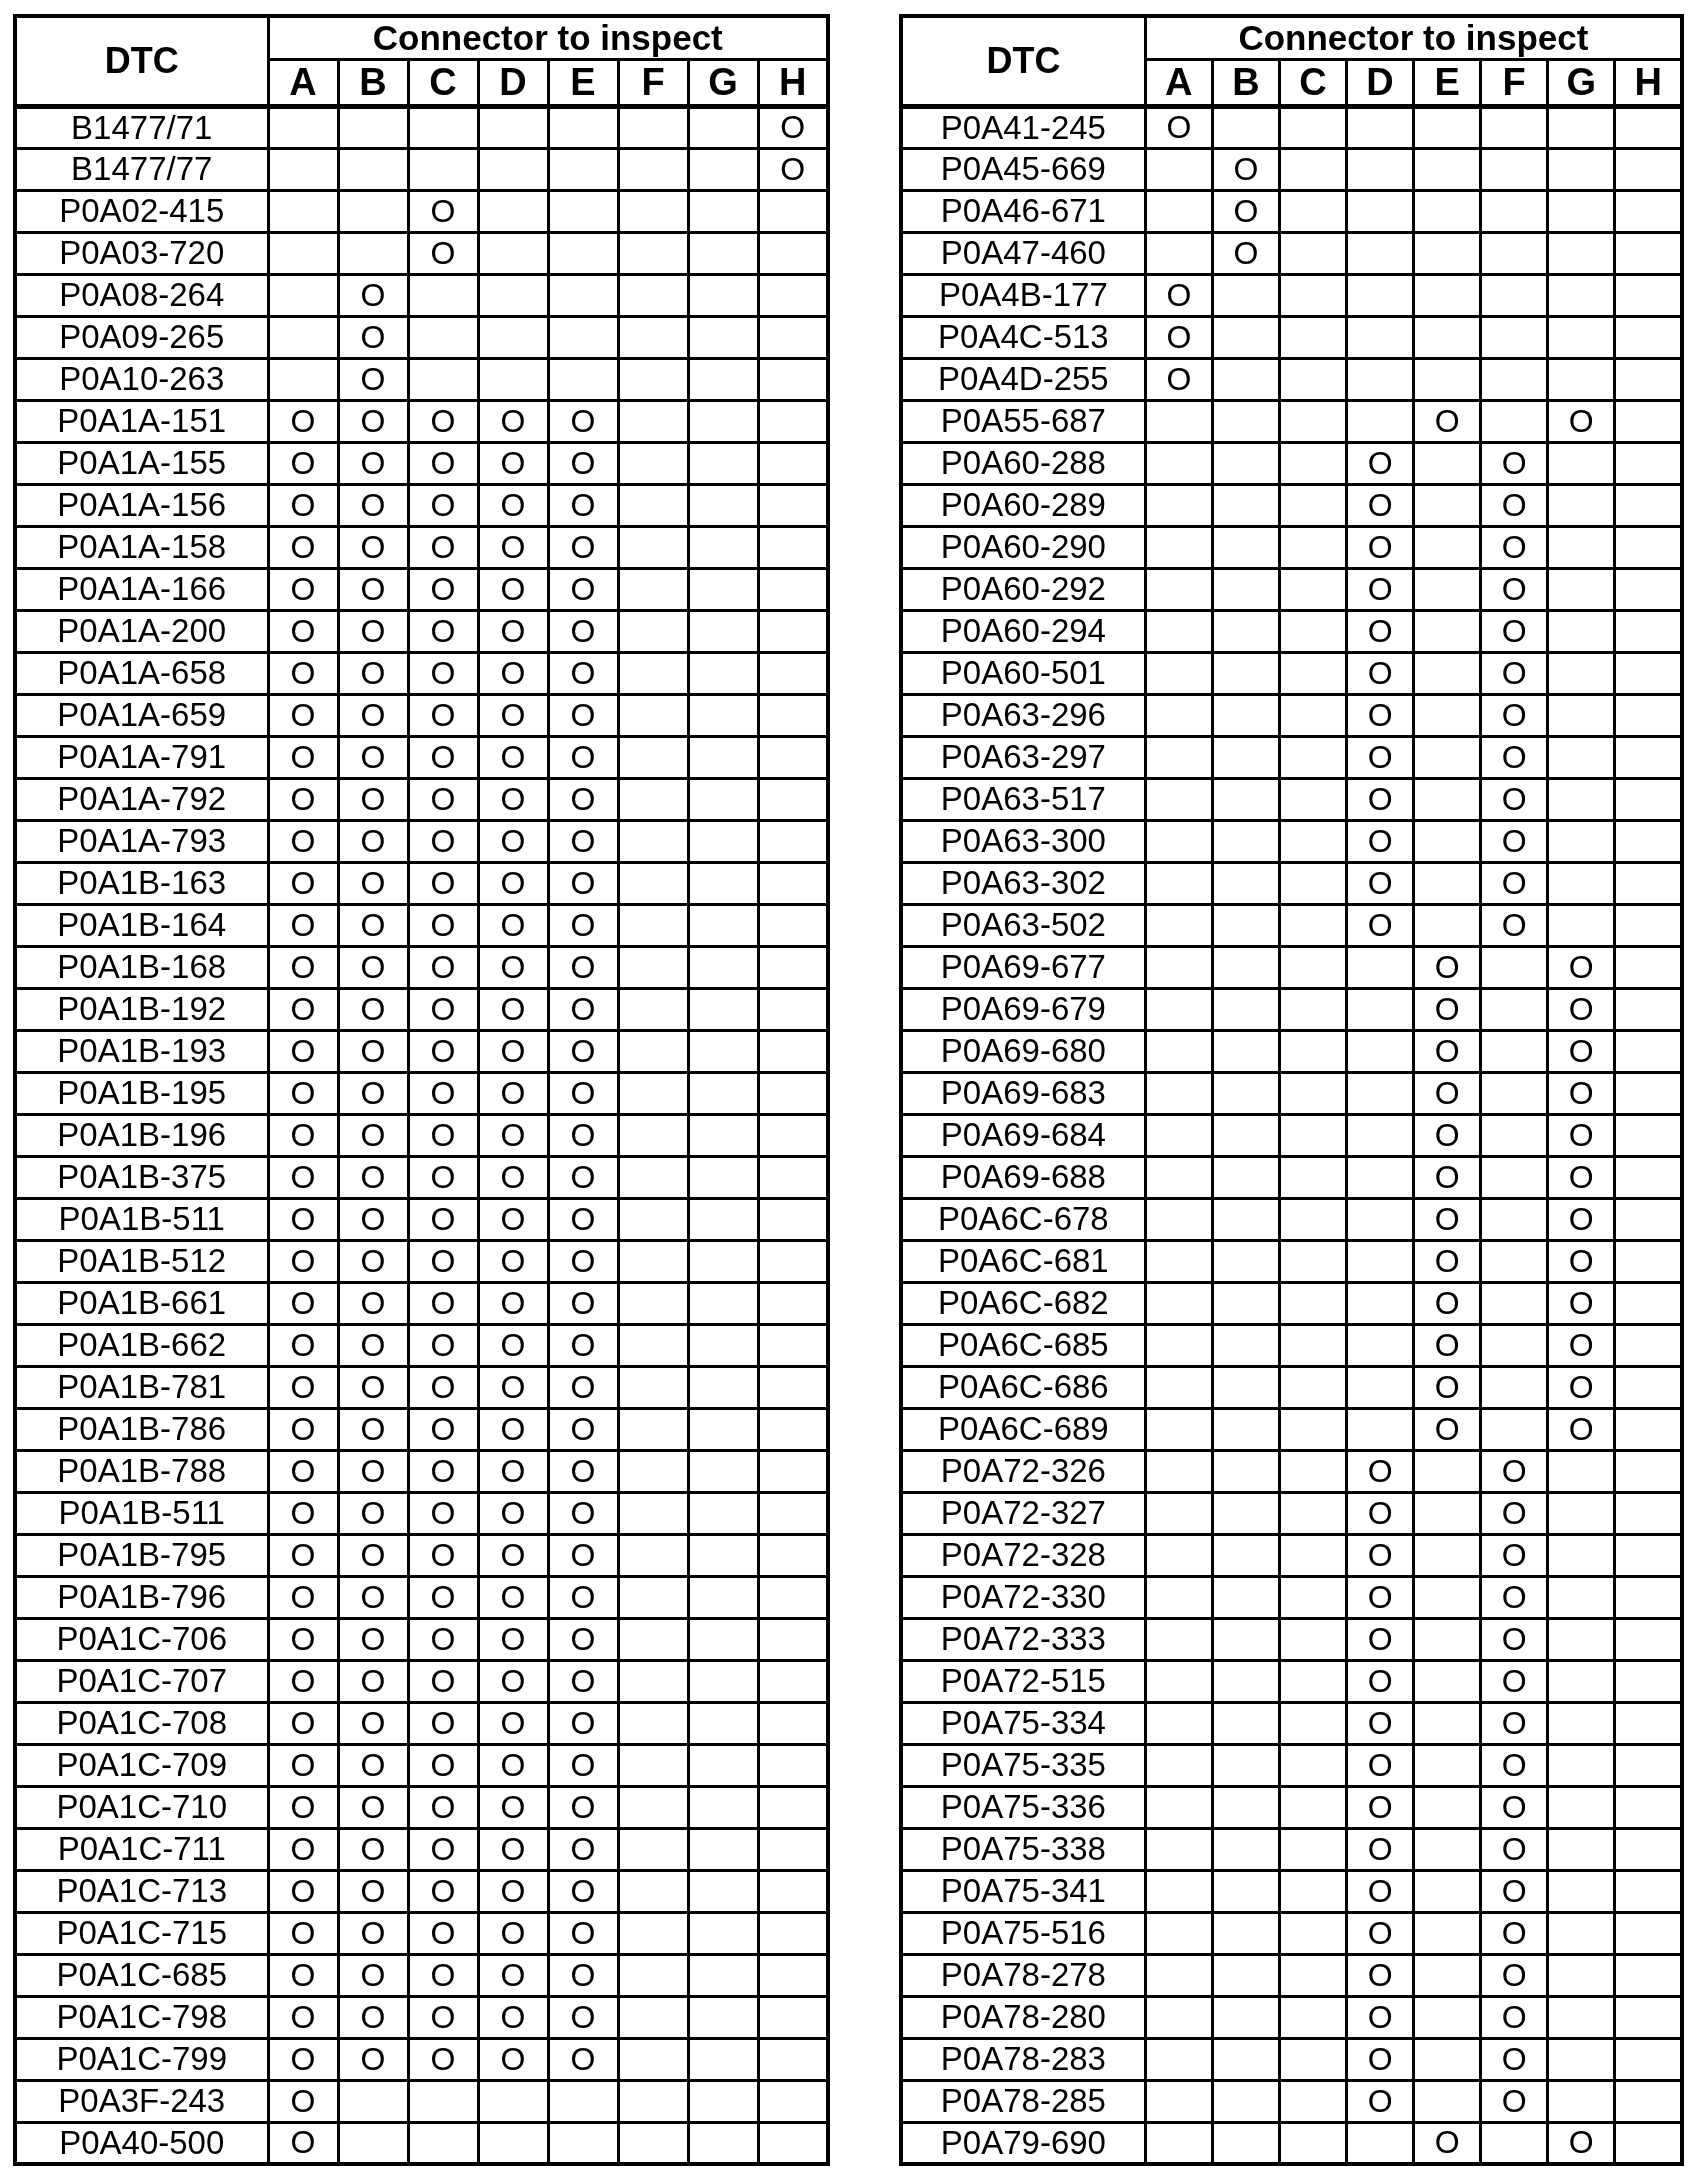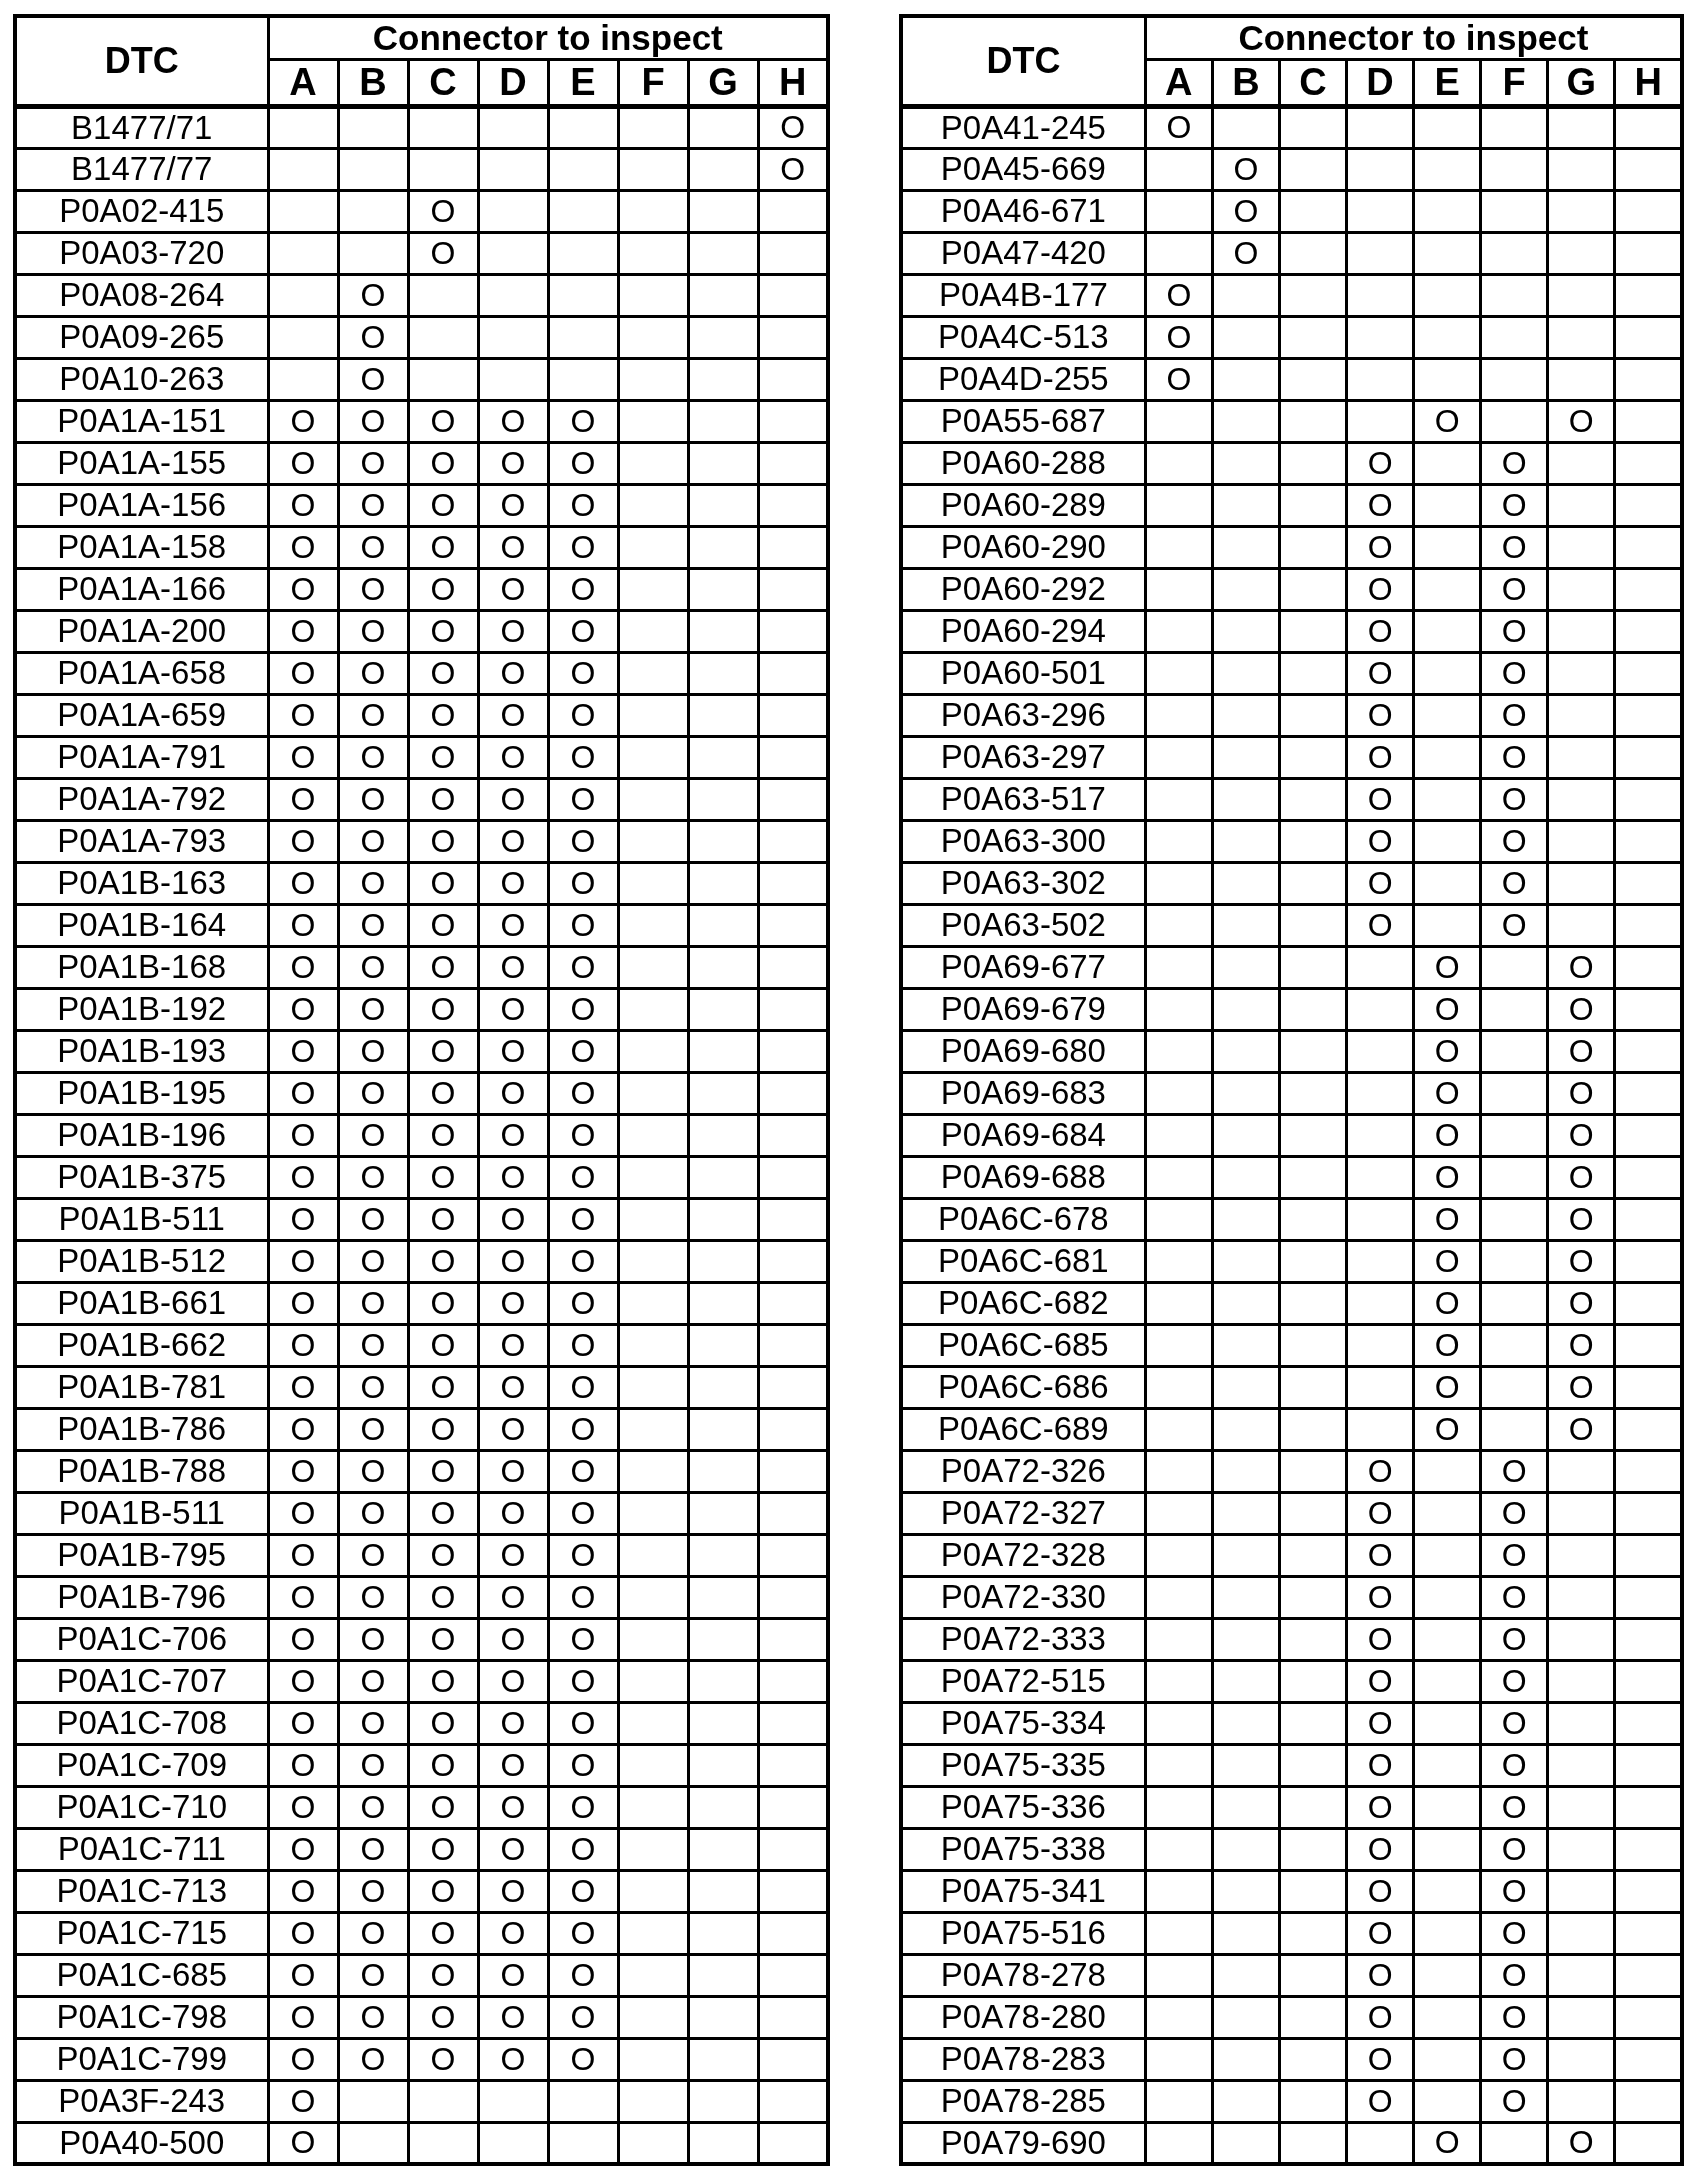--- a/index.html
+++ b/index.html
@@ -696,21 +696,21 @@
           <td class="mark"></td>
           <td class="mark">O</td>
           <td class="mark"></td>
           <td class="mark"></td>
           <td class="mark"></td>
           <td class="mark"></td>
           <td class="mark"></td>
           <td class="mark"></td>
         </tr>
         <tr>
-          <td class="dtc">P0A47-420</td>
+          <td class="dtc">P0A47-460</td>
           <td class="mark"></td>
           <td class="mark">O</td>
           <td class="mark"></td>
           <td class="mark"></td>
           <td class="mark"></td>
           <td class="mark"></td>
           <td class="mark"></td>
           <td class="mark"></td>
         </tr>
         <tr>

